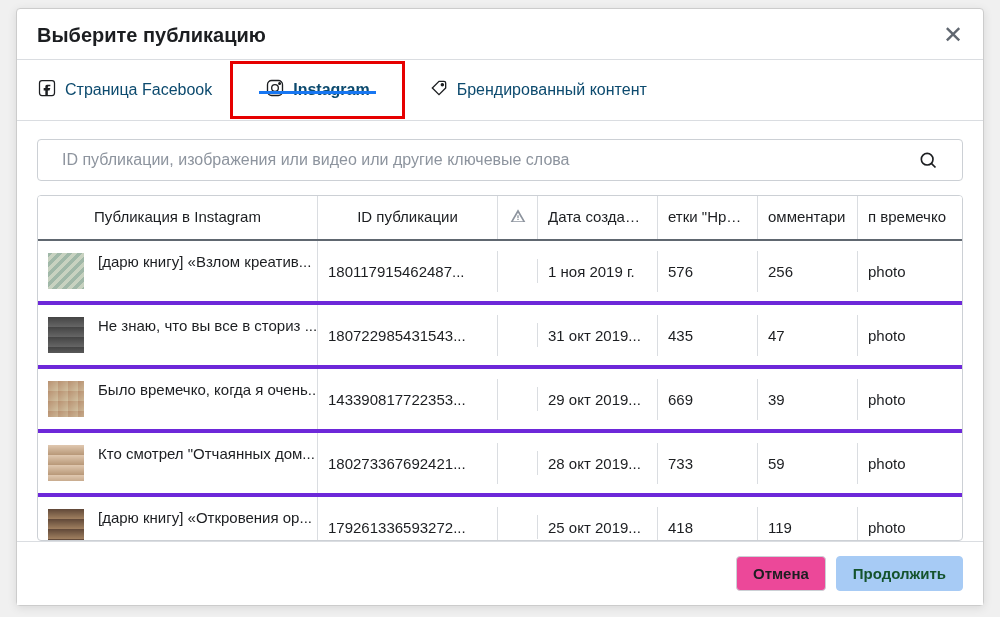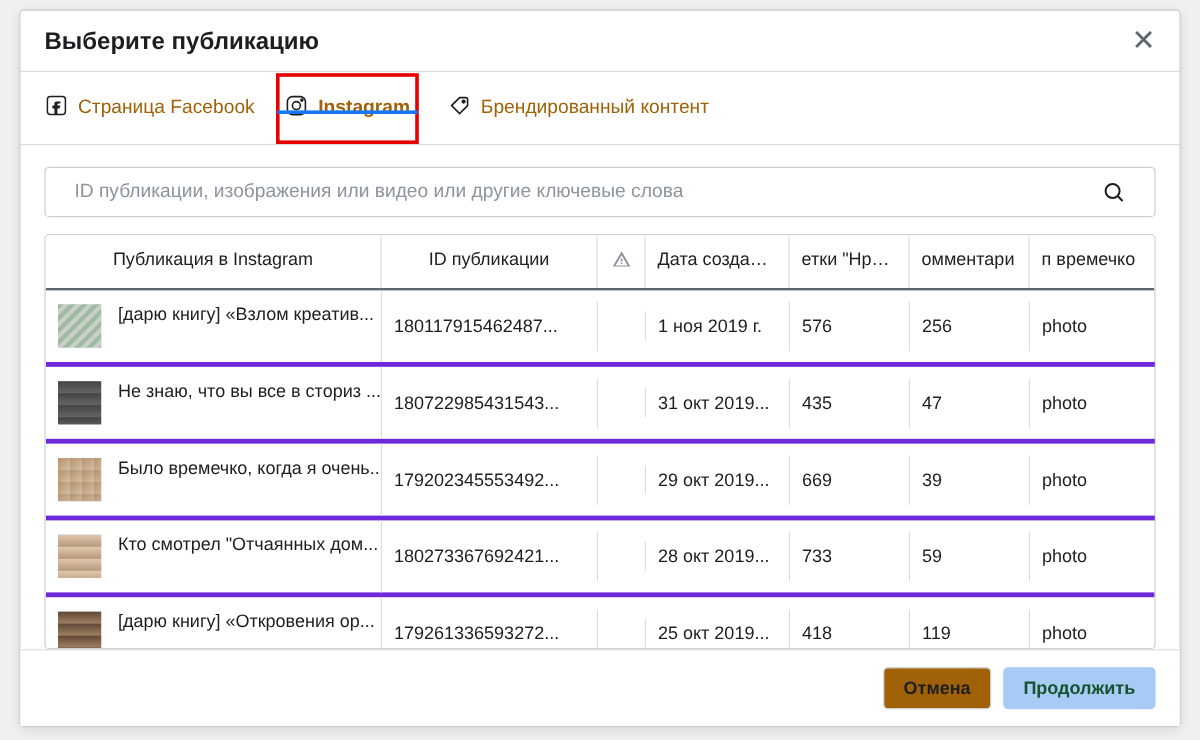--- a/index.html
+++ b/index.html
@@ -42,41 +42,41 @@
       display: flex;
       align-items: center;
       padding: 0 20px;
       gap: 24px;
       height: 60px;
     }
     .tab {
       display: flex;
       align-items: center;
       gap: 8px;
-      color: #a16207;
+      color: #0c4a6e;
       font-size: 16px;
       height: 100%;
       position: relative;
       cursor: pointer;
     }
     .tab-active {
       font-weight: 700;
     }
     .tab-active::after {
       content: "";
       position: absolute;
       bottom: 8px;
       left: -6px;
       right: -6px;
       height: 3px;
       background: #1877f2;
     }
     .tab-highlight {
       border: 3px solid #e60000;
-      padding: 14px 4px;
+      padding: 14px 32px;
       margin-left: -6px;
     }
     .tab svg { width: 20px; height: 20px; }
     .content { padding: 18px 20px 0; flex: 1; overflow: hidden; display: flex; flex-direction: column; }
     .search-wrap {
       display: flex;
       align-items: center;
       border: 1px solid #ccd0d5;
       border-radius: 4px;
       padding: 0 24px;
@@ -152,21 +152,21 @@
       padding: 14px 20px;
       border-top: 1px solid #dadde1;
       background: #fff;
     }
     .btn {
       padding: 8px 16px;
       font-size: 15px;
       font-weight: 600;
       border-radius: 4px;
       border: 1px solid #ccd0d5;
-      background: #a16207;
+      background: #ec4899;
       color: #1c1e21;
       cursor: pointer;
     }
     .btn-primary {
       background: #a7cbf5;
       border-color: #a7cbf5;
       color: #14532d;
     }
   </style>
 </head>
@@ -263,21 +263,21 @@
           <div class="td col-date">31 окт 2019...</div>
           <div class="td col-likes">435</div>
           <div class="td col-comments">47</div>
           <div class="td col-media">photo</div>
         </div>
         <div class="row">
           <div class="td col-post">
               <div class="thumb t3"></div>
               <span>Было времечко, когда я очень...</span>
             </div>
-          <div class="td col-id">179202345553492...</div>
+          <div class="td col-id">143390817722353...</div>
           <div class="td col-warn"></div>
           <div class="td col-date">29 окт 2019...</div>
           <div class="td col-likes">669</div>
           <div class="td col-comments">39</div>
           <div class="td col-media">photo</div>
         </div>
         <div class="row">
           <div class="td col-post">
               <div class="thumb t4"></div>
               <span>Кто смотрел "Отчаянных дом...</span>

